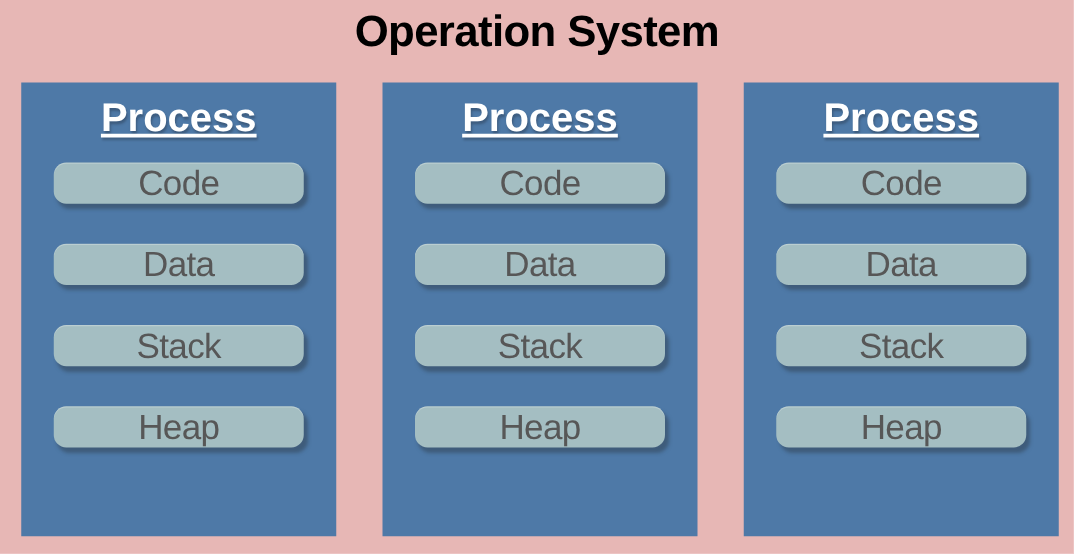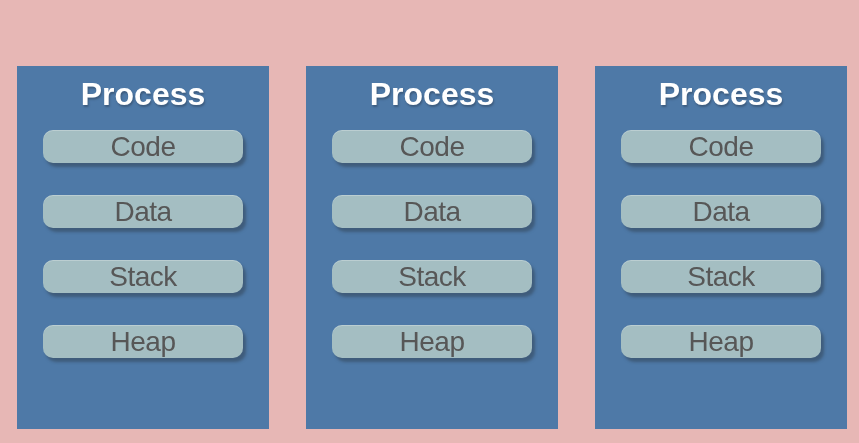--- a/index.html
+++ b/index.html
@@ -41,20 +41,21 @@
     flex-direction: column;
     align-items: stretch;
   }
   .process-title {
     margin-top: 10px;
     text-align: center;
     font-size: 32px;
     font-weight: bold;
     color: #ffffff;
     text-shadow: 1px 2px 2px rgba(40,55,75,0.45);
+    text-decoration: underline;
   }
   .segments {
     display: flex;
     flex-direction: column;
     gap: 32px;
     padding: 0 26px;
     margin-top: 17px;
   }
   .segment {
     height: 33px;
@@ -66,20 +67,21 @@
     font-size: 28px;
     color: #575757;
     box-shadow: 3px 4px 3px rgba(47,64,80,0.5), inset 0 1px 0 rgba(255,255,255,0.25);
     letter-spacing: -0.5px;
   }
 </style>
 </head>
 <body>
 
 <div class="canvas">
+  <div class="os-title">Operation System</div>
   <div class="row">
 
     <div class="process">
       <div class="process-title">Process</div>
       <div class="segments">
         <div class="segment">Code</div>
         <div class="segment">Data</div>
         <div class="segment">Stack</div>
         <div class="segment">Heap</div>
       </div>

